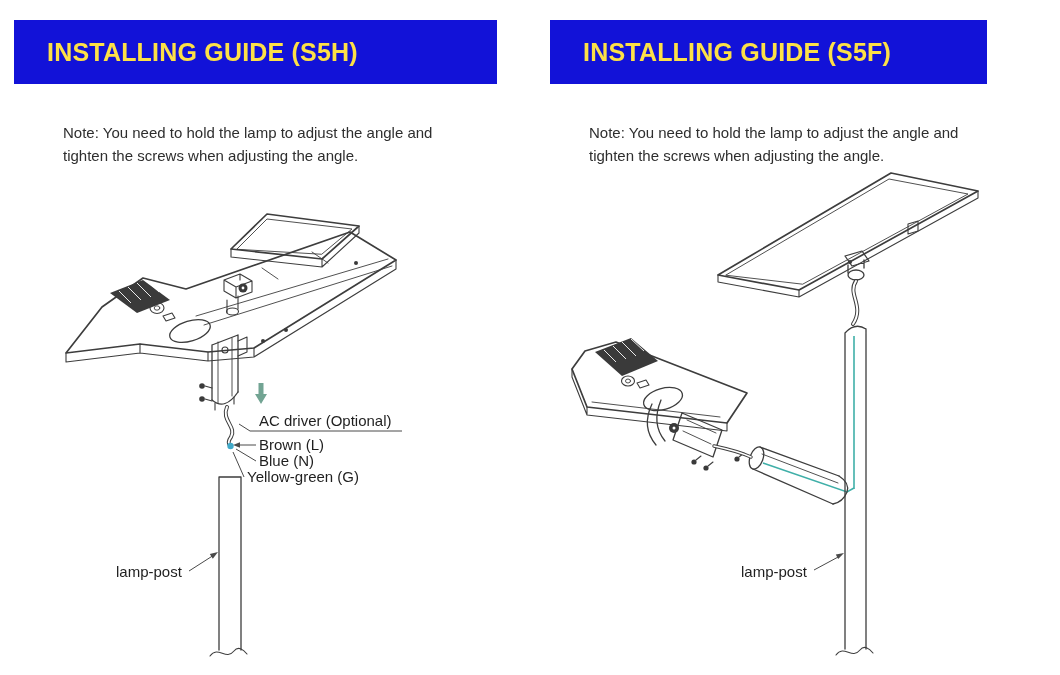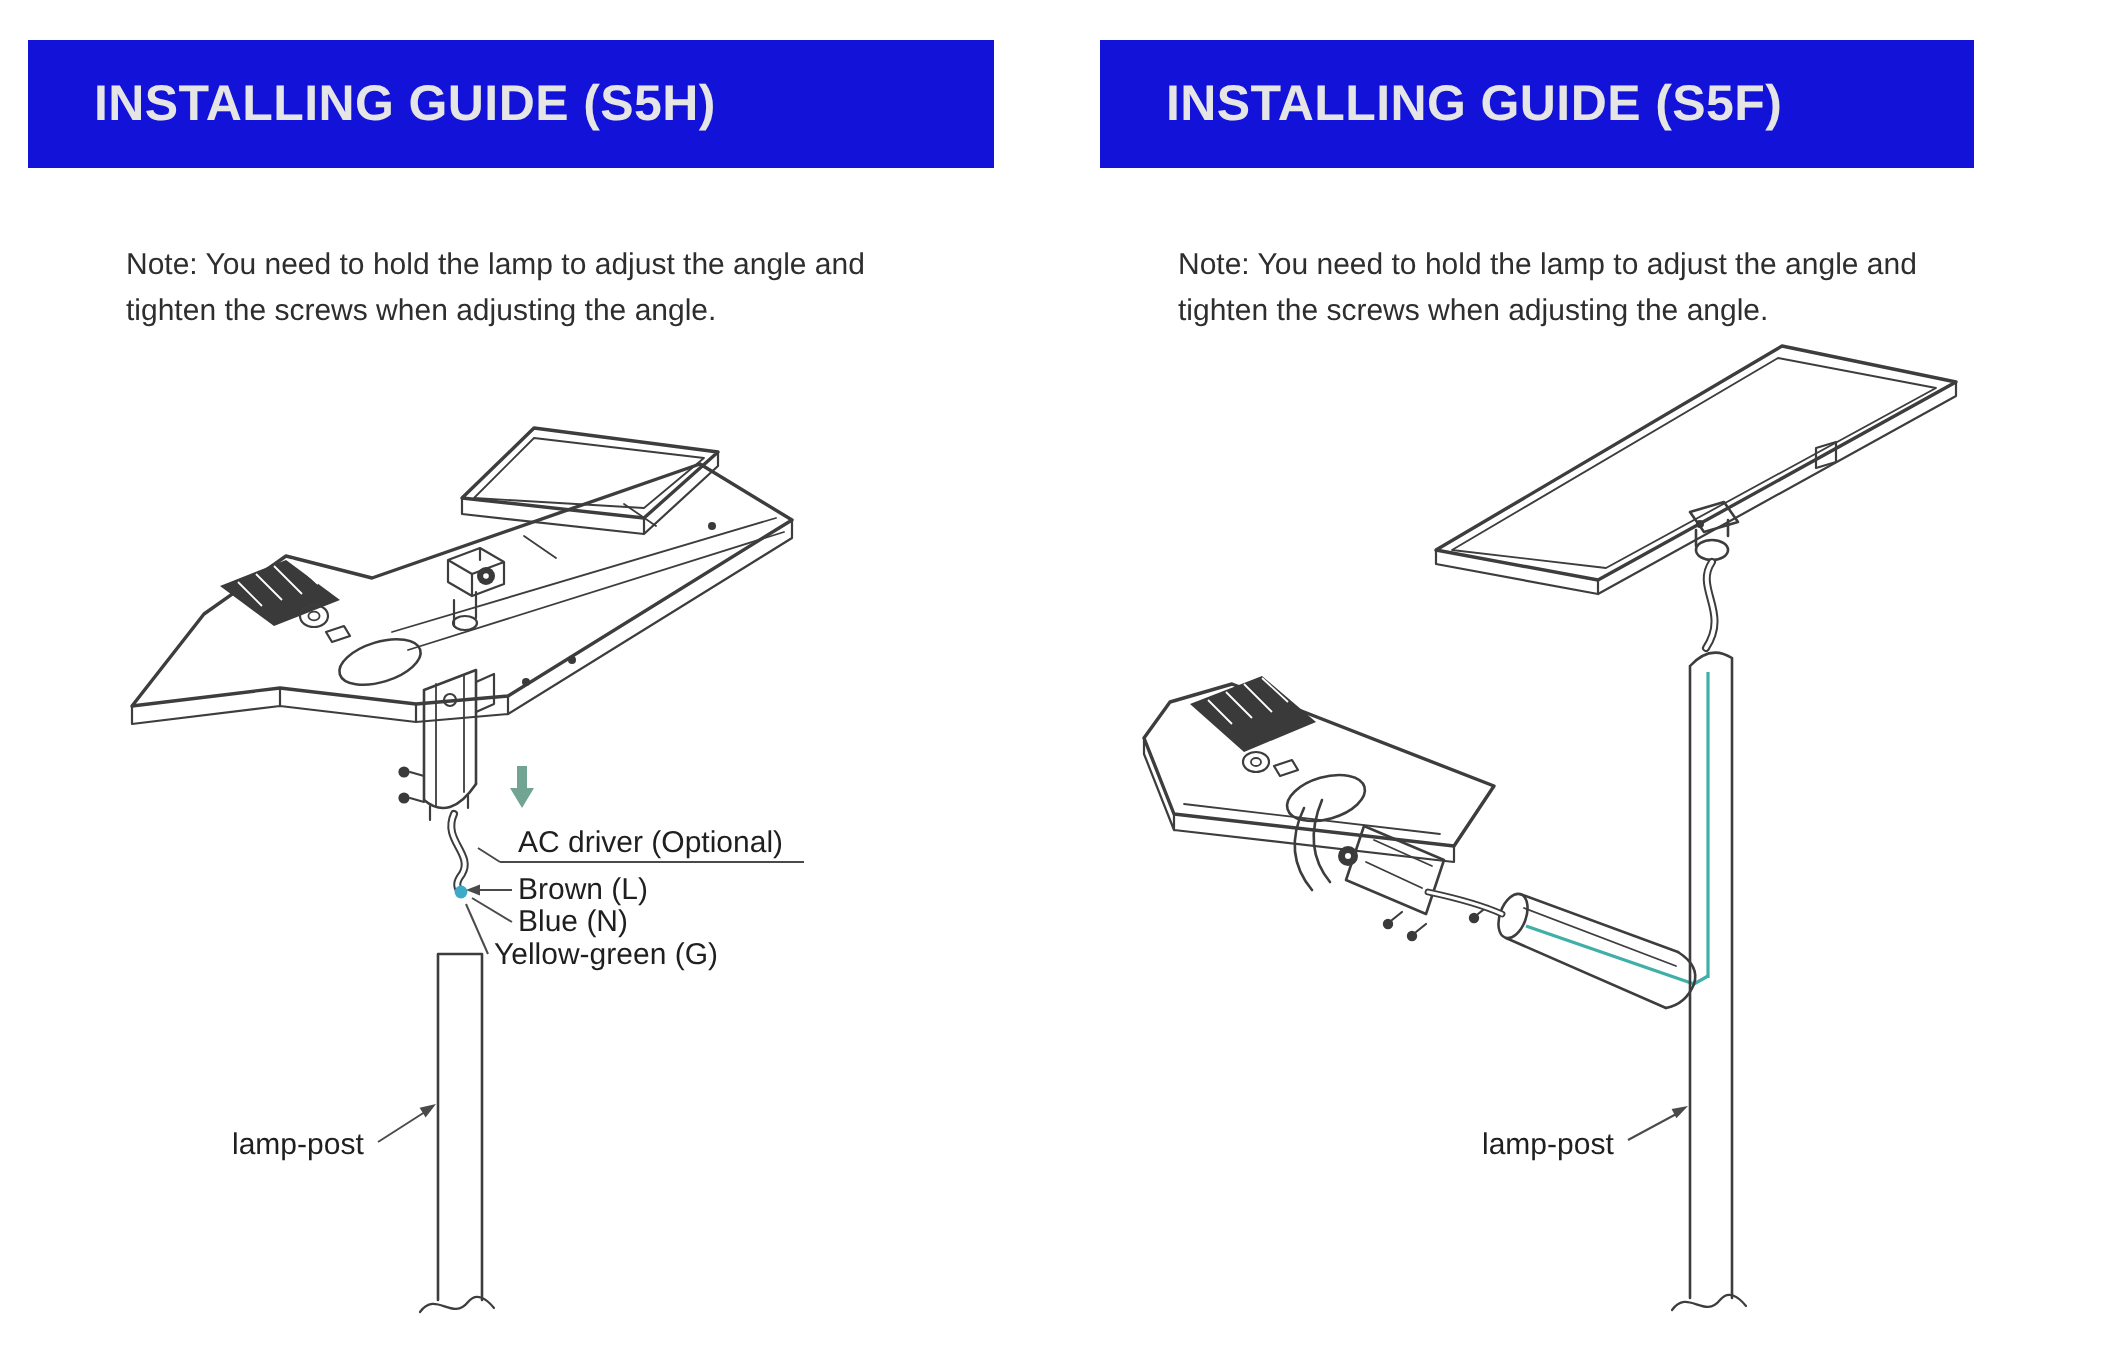--- a/index.html
+++ b/index.html
@@ -1,18 +1,18 @@
 <!DOCTYPE html>
 <html><head>
 <meta charset="utf-8">
 <style>
   html,body{margin:0;padding:0;background:#ffffff;}
   .page{position:relative;width:1060px;height:675px;background:#ffffff;overflow:hidden;
         font-family:"Liberation Sans", sans-serif;}
-  .banner{position:absolute;top:20px;height:64px;background:#1212d8;color:#e5e5e5;
+  .banner{position:absolute;top:20px;height:64px;background:#1212d8;color:#fde047;
           display:flex;align-items:center;padding-left:33px;box-sizing:border-box;}
   .banner h1{margin:0;font-size:25px;font-weight:bold;letter-spacing:0.2px;}
   .banner.left{left:14px;width:483px;}
   .banner.right{left:550px;width:437px;}
   .note{position:absolute;top:117px;width:372px;font-size:15px;line-height:23px;color:#2e2e2e;margin:4px;}
   .note.left{left:59px;}
   .note.right{left:585px;}
   svg{position:absolute;}
   svg text{font-family:"Liberation Sans", sans-serif;font-size:15px;fill:#1f1f1f;}
   .ln{stroke:#3d3d3d;fill:none;stroke-linecap:round;stroke-linejoin:round;}

